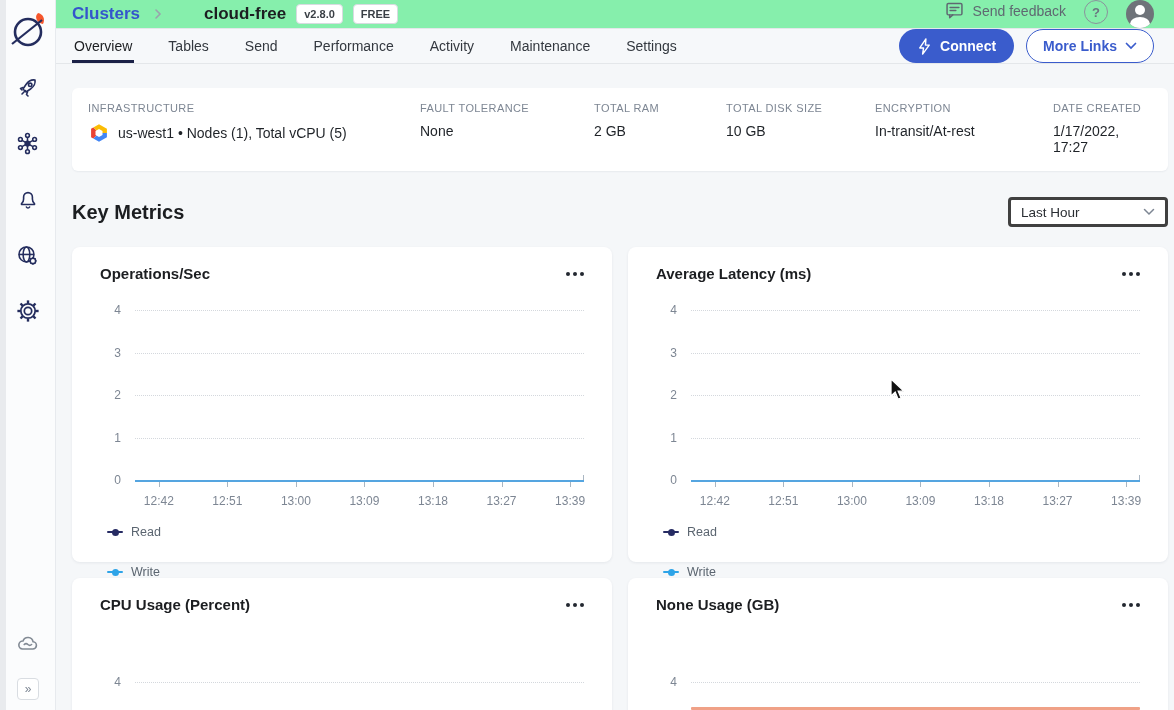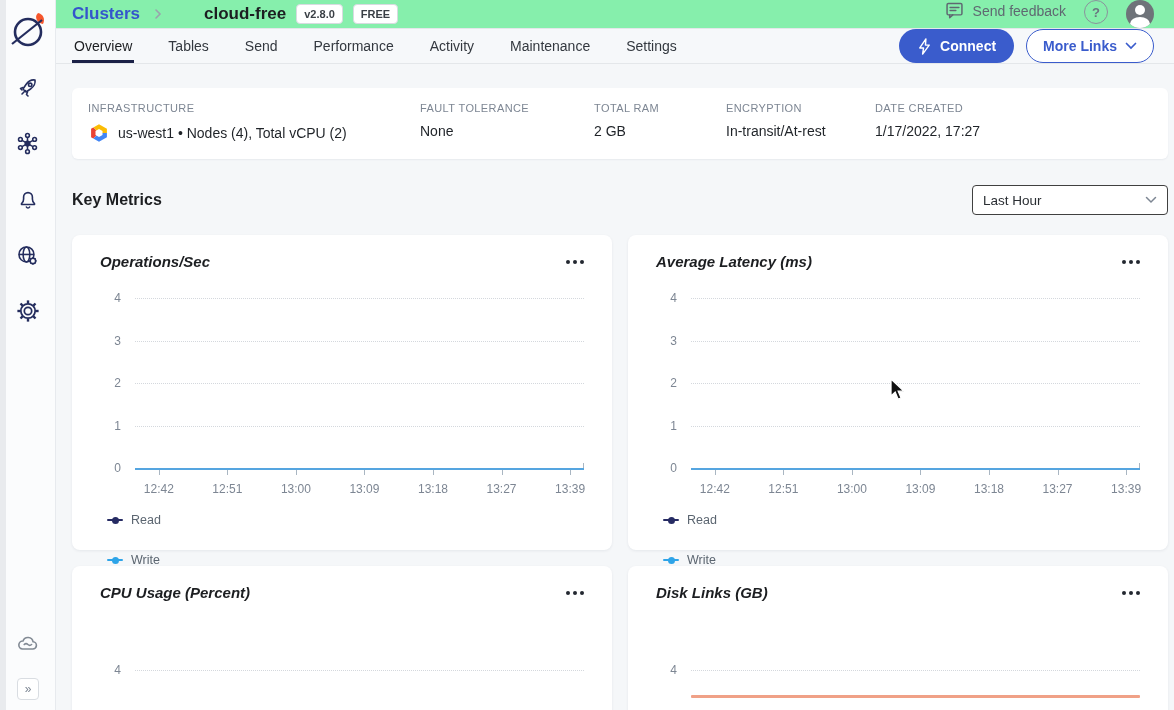--- a/index.html
+++ b/index.html
@@ -47,29 +47,29 @@
   
   .info-card { background:#fff; border-radius:6px; box-shadow:0 1px 2px rgba(20,30,60,.06); padding:14px 16px 16px 16px; display:flex; }
   .info-col .lbl { font-size:11px; letter-spacing:.4px; color:#7d8693; margin-bottom:9px; }
   .info-col .val { font-size:14px; color:#1f2328; display:flex; align-items:center; gap:8px; }
   .info-col:nth-child(1){ width:332px; } .info-col:nth-child(2){ width:174px; }
   .info-col:nth-child(3){ width:132px; } .info-col:nth-child(4){ width:149px; }
   .info-col:nth-child(5){ width:178px; } .info-col:nth-child(6){ flex:1; }
 
   
   .km-row { display:flex; align-items:center; margin:26px 0 20px 0; }
-  .km-title { font-size:16px; font-weight:bold; color:#1c1e21; }
-  .km-select { margin-left:auto; width:196px; height:30px; background:#fff; border:1px solid #404040; border-radius:4px; display:flex; align-items:center; padding:0 10px; font-size:13.5px; color:#2a2e33; cursor:pointer; }
+  .km-title { font-size:20px; font-weight:bold; color:#1c1e21; }
+  .km-select { margin-left:auto; width:160px; height:30px; background:#fff; border:3px solid #404040; border-radius:4px; display:flex; align-items:center; padding:0 10px; font-size:13.5px; color:#2a2e33; cursor:pointer; }
   .km-select .chev { margin-left:auto; color:#7d8693; display:flex; }
 
   
   .charts-grid { display:grid; grid-template-columns:540px 540px; gap:16px; }
   .chart-card { background:#fff; border-radius:8px; box-shadow:0 1px 3px rgba(20,30,60,.07); height:315px; padding:18px 28px 0 28px; position:relative; }
   .chart-head { display:flex; align-items:center; }
-  .chart-title { font-size:15px; font-weight:bold; color:#1c1e21;font-style:italic; }
+  .chart-title { font-size:15px; font-weight:bold; color:#1c1e21; }
   .chart-menu { margin-left:auto; display:flex; gap:3px; cursor:pointer; padding:4px 0; }
   .chart-menu i { width:4px; height:4px; border-radius:50%; background:#232730; }
   .plot { position:relative; margin:28px 0 0 35px; height:170px; }
   .gline { position:absolute; left:0; right:0; height:0; border-top:1px dotted #d4d8dd; }
   .gline-label { position:absolute; left:-14px; transform:translate(-100%,-50%); font-size:12px; color:#7d8693; }
   .zero-line { position:absolute; left:0; right:0; top:170px; height:2px; }
   .zero-tick { position:absolute; top:2px; width:1px; height:5px; background:#a9b6c2; }
   .zero-endtick { position:absolute; right:0; top:-5px; width:1px; height:5px; background:#a9b6c2; }
   .xlabels { position:absolute; left:0; right:0; top:184px; height:14px; }
   .xlabels span { position:absolute; transform:translateX(-50%); font-size:12px; color:#7d8693; white-space:nowrap; }
@@ -239,30 +239,34 @@
                       <polygon points="12,1.5 21.5,7 21.5,17 12,22.5 2.5,17 2.5,7"></polygon>
                     </clipPath>
                   </defs>
                 <g clip-path="url(#hexclip)">
                   <polygon points="12,12 1,1 1,23" fill="#ea4335"></polygon>
                   <polygon points="12,12 1,1 23,1 23,12" fill="#fbbc05"></polygon>
                   <polygon points="12,12 23,12 23,23 1,23" fill="#4285f4"></polygon>
                 </g>
                 <polygon points="12,7.2 16.2,9.6 16.2,14.4 12,16.8 7.8,14.4 7.8,9.6" fill="#fff"></polygon>
               </svg>
-              <span>us-west1 • Nodes (4), Total vCPU (2)</span>
+              <span>us-west1 • Nodes (1), Total vCPU (5)</span>
             </div>
           </div>
           <div class="info-col">
             <div class="lbl">FAULT TOLERANCE</div>
             <div class="val">None</div>
           </div>
           <div class="info-col">
             <div class="lbl">TOTAL RAM</div>
             <div class="val">2 GB</div>
+          </div>
+          <div class="info-col">
+            <div class="lbl">TOTAL DISK SIZE</div>
+            <div class="val">10 GB</div>
           </div>
           <div class="info-col">
             <div class="lbl">ENCRYPTION</div>
             <div class="val">In-transit/At-rest</div>
           </div>
           <div class="info-col">
             <div class="lbl">DATE CREATED</div>
             <div class="val">1/17/2022, 17:27</div>
           </div>
         </section>
@@ -401,21 +405,21 @@
                   <i></i>
                 </span>
               </div>
               <div class="plot">
                 <div class="gline" style="top: 41px;"></div>
                 <span class="gline-label" style="top: 41px;">4</span>
               </div>
             </section>
             <section class="chart-card">
               <div class="chart-head">
-                <span class="chart-title">Disk Links (GB)</span>
+                <span class="chart-title">None Usage (GB)</span>
                 <span class="chart-menu">
                   <i></i>
                   <i></i>
                   <i></i>
                 </span>
               </div>
               <div class="plot">
                 <div class="gline" style="top: 41px;"></div>
                 <span class="gline-label" style="top: 41px;">4</span>
                 <div class="threshold" style="top: 66px; background: rgb(240, 161, 135);"></div>

